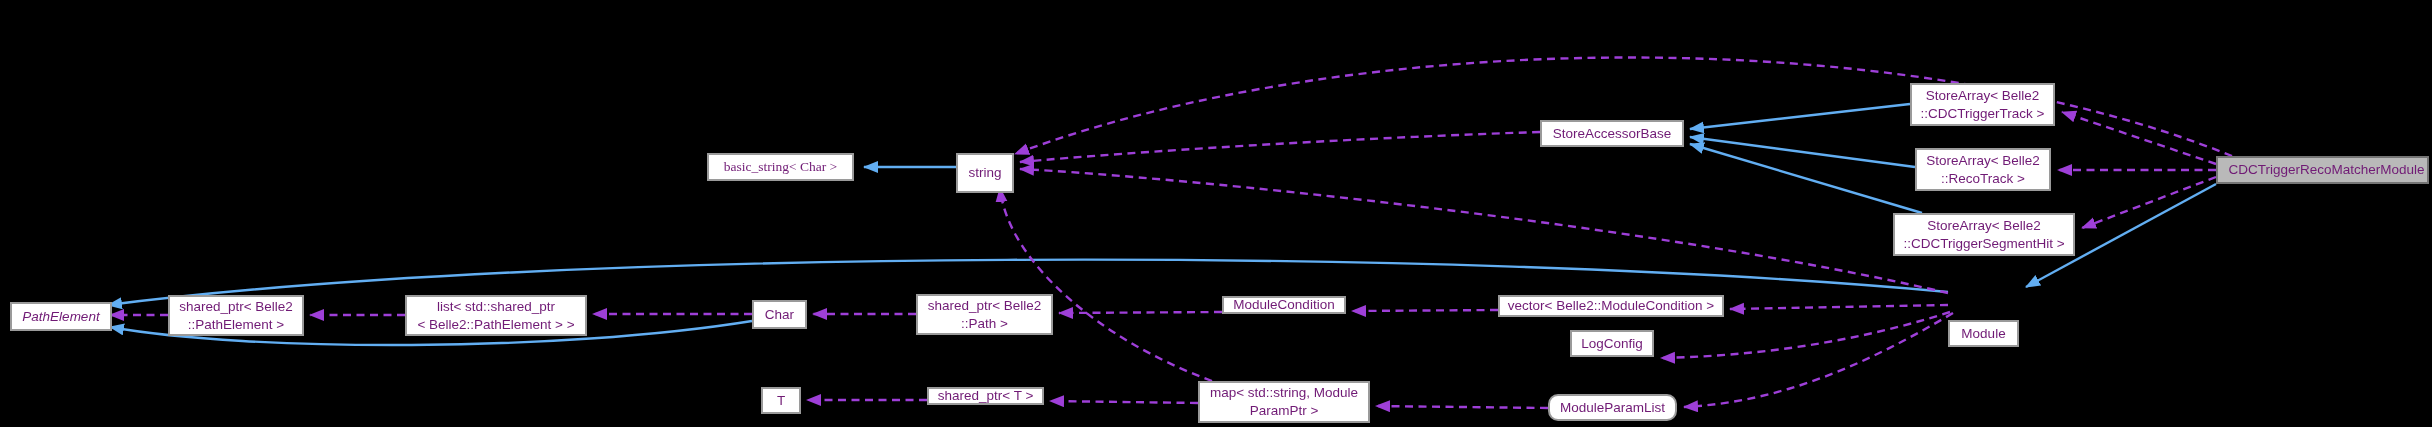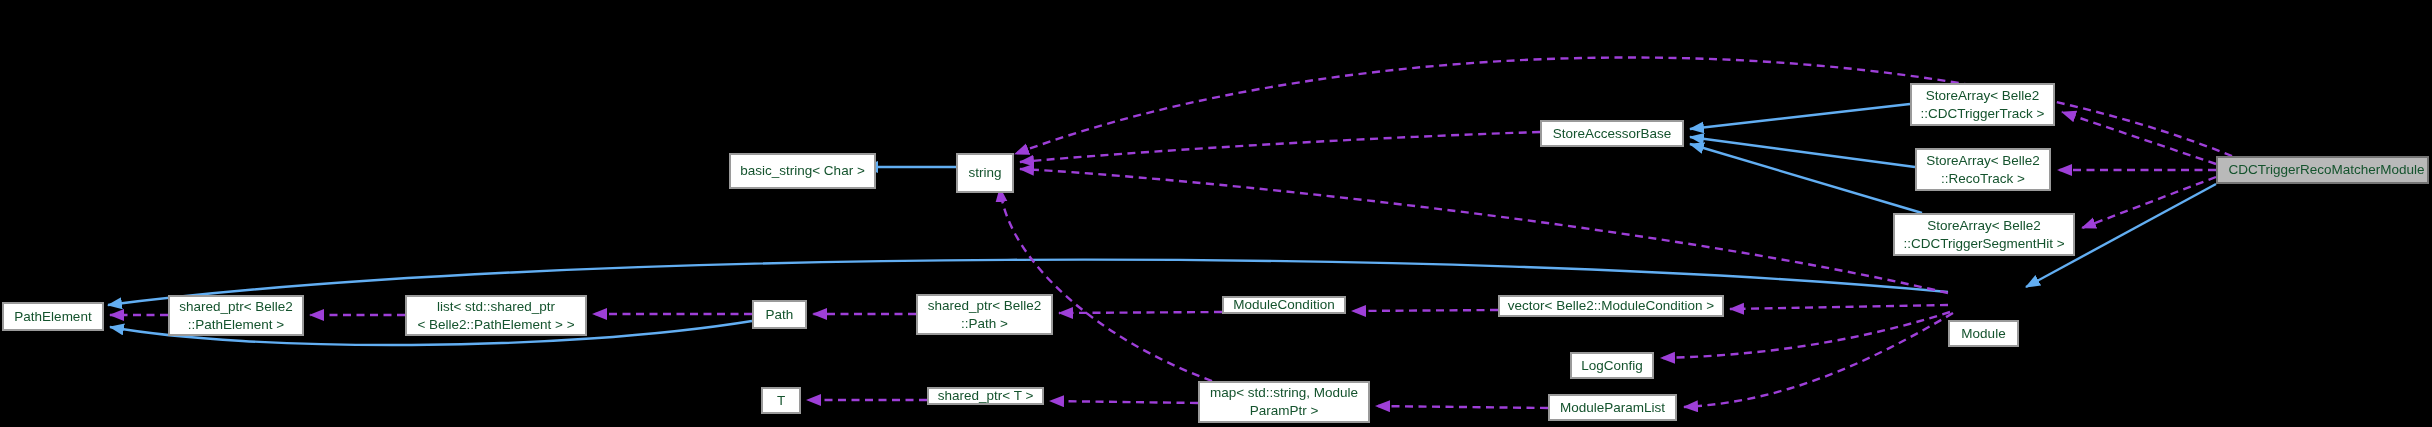--- a/index.html
+++ b/index.html
@@ -10,46 +10,46 @@
     font-family:"Liberation Sans", sans-serif;
     overflow:hidden;
   }
   .edges{position:absolute;left:0;top:0;width:2432px;height:427px;z-index:1;}
   .node{
     position:absolute;z-index:2;
     display:flex;align-items:center;justify-content:center;
     box-sizing:border-box;
     background:#ffffff;
     border:2px solid #9a9a9a;
-    color:#14532d;
+    color:#701a75;
     font-size:13.5px;line-height:18px;
     text-align:center;
     white-space:pre-line;
     cursor:pointer;
   }
   .node.highlight{background:#b9b9b9;border-color:#757575;}
 
   
-  #n-basic-string{left:729px;top:153px;width:147px;height:36px;}
+  #n-basic-string{left:707px;top:153px;width:147px;height:28px;font-family:Liberation Serif, serif;}
   #n-string{left:956px;top:153px;width:58px;height:40px;}
   #n-store-accessor-base{left:1540px;top:120px;width:144px;height:27px;}
   #n-storearray-cdctriggertrack{left:1910px;top:83px;width:145px;height:43px;}
   #n-storearray-recotrack{left:1915px;top:148px;width:136px;height:43px;}
   #n-storearray-cdctriggersegmenthit{left:1893px;top:213px;width:182px;height:43px;}
   #n-cdctriggerrecomatchermodule{left:2216px;top:156px;width:213px;height:28px;padding-left:8px;}
   #n-module{left:1948px;top:286px;width:71px;height:27px;margin-top:34px;}
-  #n-pathelement{left:2px;top:302px;width:102px;height:29px;}
+  #n-pathelement{left:10px;top:302px;width:102px;height:29px;font-style:italic;}
   #n-shared-ptr-pathelement{left:168px;top:295px;width:136px;height:41px;}
   #n-list-shared-ptr{left:405px;top:295px;width:182px;height:41px;}
   #n-path{left:752px;top:300px;width:55px;height:29px;}
   #n-shared-ptr-path{left:916px;top:294px;width:137px;height:41px;}
   #n-modulecondition{left:1222px;top:296px;width:124px;height:18px;}
   #n-vector-modulecondition{left:1498px;top:295px;width:226px;height:22px;}
-  #n-logconfig{left:1570px;top:352px;width:84px;height:27px;}
-  #n-moduleparamlist{left:1548px;top:394px;width:129px;height:27px;}
+  #n-logconfig{left:1570px;top:330px;width:84px;height:27px;}
+  #n-moduleparamlist{left:1548px;top:394px;width:129px;height:27px;border-radius:10px;}
   #n-t{left:761px;top:387px;width:40px;height:27px;}
   #n-shared-ptr-t{left:927px;top:387px;width:117px;height:18px;}
   #n-map-moduleparamptr{left:1198px;top:381px;width:172px;height:42px;}
 
   .edge-blue{stroke:#62aef2;stroke-width:2.4;fill:none;}
   .edge-purple{stroke:#9e3fd8;stroke-width:2.4;fill:none;stroke-dasharray:8 5.5;}
 </style>
 </head>
 <body>
 
@@ -103,21 +103,21 @@
 ::RecoTrack &gt;</div>
   <div class="node" id="n-storearray-cdctriggersegmenthit">StoreArray&lt; Belle2
 ::CDCTriggerSegmentHit &gt;</div>
   <div class="node highlight" id="n-cdctriggerrecomatchermodule">CDCTriggerRecoMatcherModule</div>
   <div class="node" id="n-module">Module</div>
   <div class="node" id="n-pathelement">PathElement</div>
   <div class="node" id="n-shared-ptr-pathelement">shared_ptr&lt; Belle2
 ::PathElement &gt;</div>
   <div class="node" id="n-list-shared-ptr">list&lt; std::shared_ptr
 &lt; Belle2::PathElement &gt; &gt;</div>
-  <div class="node" id="n-path">Path</div>
+  <div class="node" id="n-path">Char</div>
   <div class="node" id="n-shared-ptr-path">shared_ptr&lt; Belle2
 ::Path &gt;</div>
   <div class="node" id="n-modulecondition">ModuleCondition</div>
   <div class="node" id="n-vector-modulecondition">vector&lt; Belle2::ModuleCondition &gt;</div>
   <div class="node" id="n-logconfig">LogConfig</div>
   <div class="node" id="n-moduleparamlist">ModuleParamList</div>
   <div class="node" id="n-t">T</div>
   <div class="node" id="n-shared-ptr-t">shared_ptr&lt; T &gt;</div>
   <div class="node" id="n-map-moduleparamptr">map&lt; std::string, Module
 ParamPtr &gt;</div>

